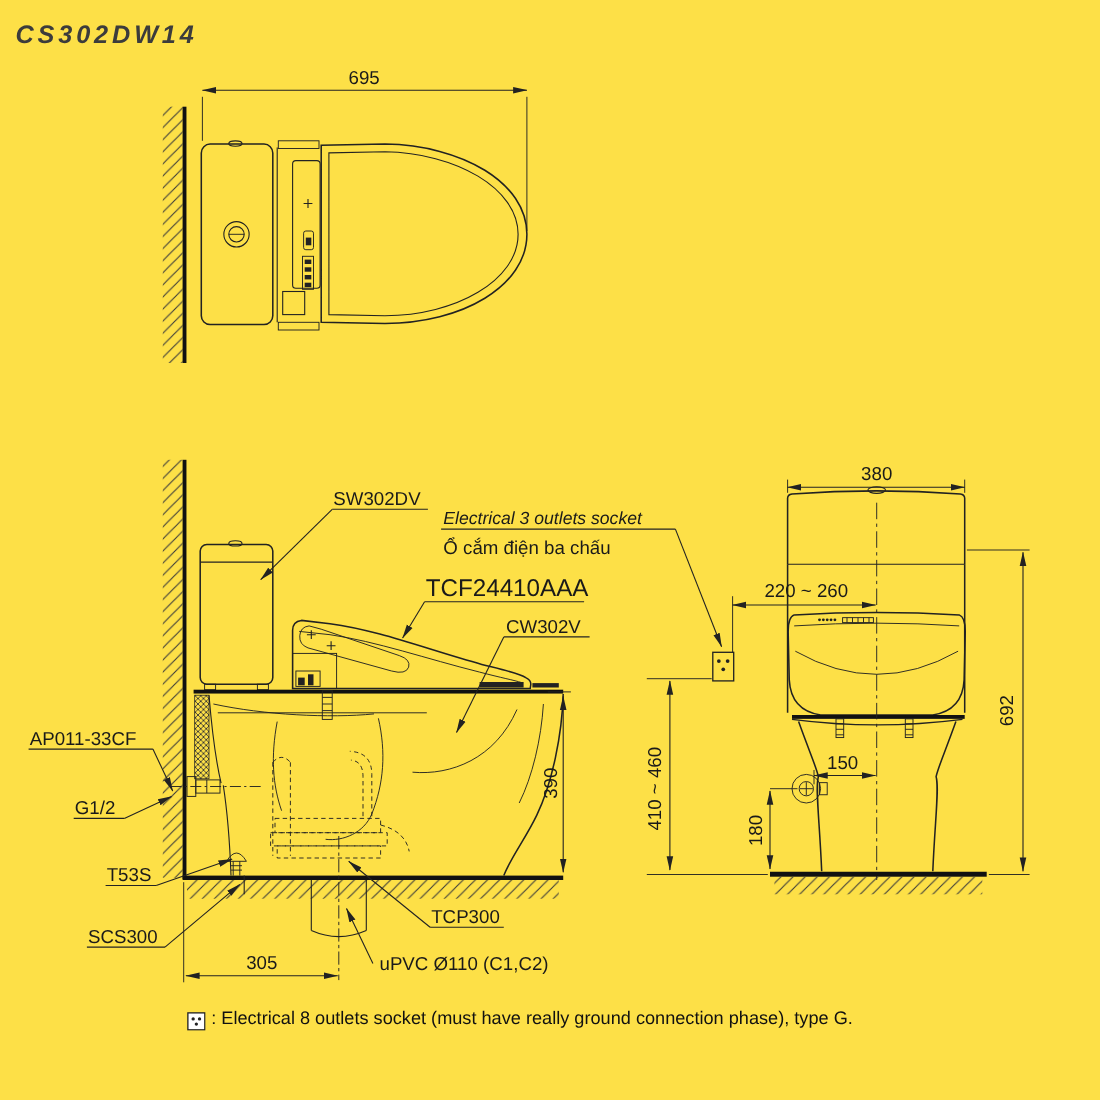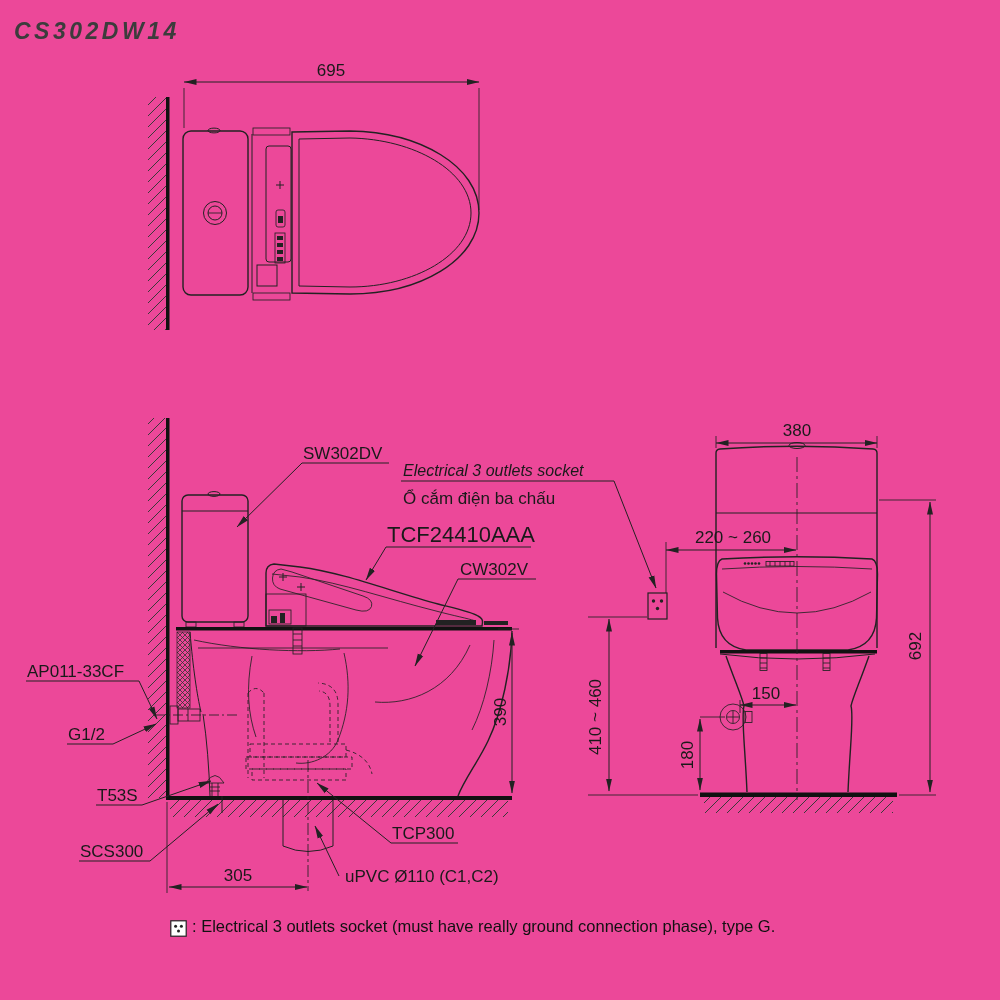--- a/index.html
+++ b/index.html
@@ -1,17 +1,17 @@
 <!DOCTYPE html>
 <html><head>
 <meta charset="utf-8">
 <style>
   html,body{margin:0;padding:0;background:#ffffff;width:1000px;height:1000px;
     font-family:"Liberation Sans", sans-serif;}
-  .stage{position:relative;width:1000px;height:1000px;background:#ec4899;overflow:hidden;}
+  .stage{position:relative;width:1000px;height:1000px;background:#fde047;overflow:hidden;}
   .model-title{position:absolute;left:14px;top:18px;margin:0;
     font-size:23px;font-weight:bold;font-style:italic;letter-spacing:3.5px;color:#3c3c3c;}
   svg text{fill:#1a1a1a;}
   .lbl{font-size:17px;}
   .lbl-lg{font-size:22px;}
   .dim{font-size:17px;}
   .it{font-size:16px;font-style:italic;}
   .ln{stroke:#222;fill:none;}
   .thin{stroke-width:1;}
   .main{stroke-width:1.4;}
@@ -309,17 +309,17 @@
 
   
   <div class="footnote">
     <div class="fn-row1">
       <svg class="fn-icon" width="17" height="17" viewBox="0 0 17 17">
         <rect x="0.8" y="0.8" width="15.4" height="15.4" fill="#fff" stroke="#222" stroke-width="1.2"></rect>
         <circle cx="5.6" cy="6.3" r="1.5" fill="#222"></circle>
         <circle cx="11.4" cy="6.3" r="1.5" fill="#222"></circle>
         <circle cx="8.5" cy="11" r="1.5" fill="#222"></circle>
       </svg>
-      <span>: Electrical 3 outlets socket (must have really ground connection phase), type G.</span>
+      <span>: Electrical 8 outlets socket (must have really ground connection phase), type G.</span>
     </div>
   </div>
 
 </div>
 
 </body></html>

